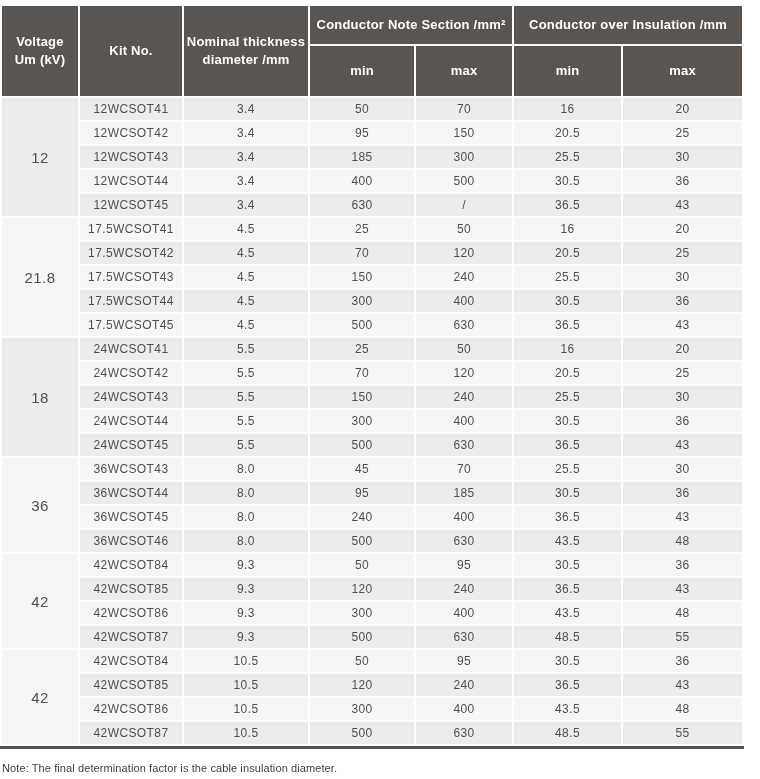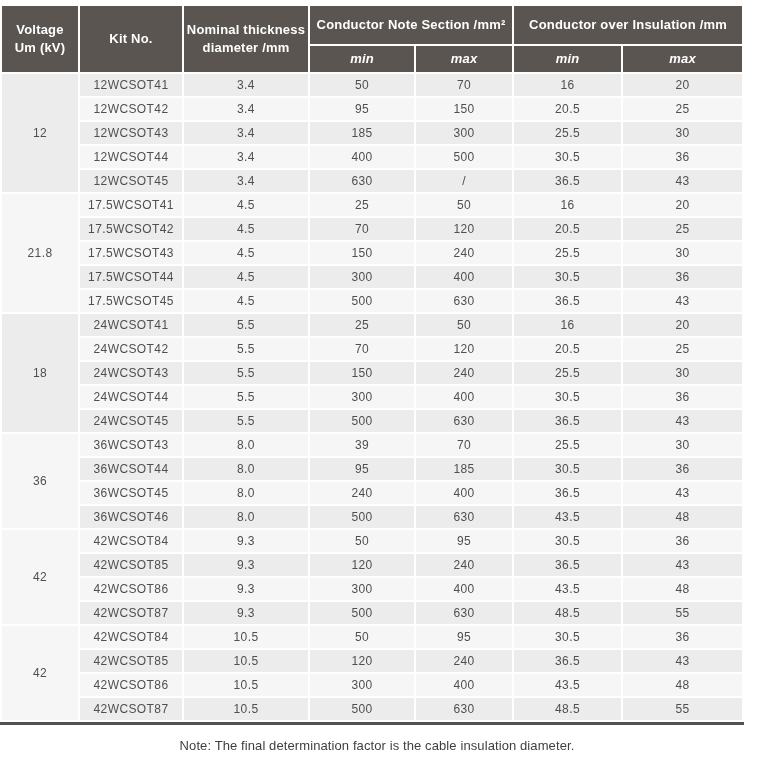--- a/index.html
+++ b/index.html
@@ -35,42 +35,41 @@
     background:var(--header-bg);
     color:var(--header-text);
     font-size:13px;
     font-weight:bold;
     text-align:center;
     vertical-align:middle;
     line-height:1.35;
     letter-spacing:.2px;
   }
   thead tr.group-row th{height:38px;}
-  thead tr.sub-row th{height:26px;font-style:italic;}
+  thead tr.sub-row th{height:50px;}
   tbody td{
     height:22px;
     font-size:12px;
     color:var(--data-text);
     text-align:center;
     vertical-align:middle;
     letter-spacing:.4px;
     white-space:nowrap;
   }
   tbody tr.odd td{background:var(--row-odd);}
   tbody tr.even td{background:var(--row-even);}
   tbody td.voltage-cell{
     background:var(--voltage-cell-bg);
-    font-size:12px;
+    font-size:15px;
   }
   .note{
     margin:13px 0 0 2px;
-    font-size:13px;
+    font-size:11px;
     color:var(--note-text);
     letter-spacing:.1px;
-    text-align:center;
   }
 </style>
 </head>
 <body>
 
 <div class="page">
   <div class="table-wrap">
     <table>
       <colgroup>
         <col style="width:76px">
@@ -223,21 +222,21 @@
             <td>5.5</td>
             <td>500</td>
             <td>630</td>
             <td>36.5</td>
             <td>43</td>
           </tr>
           <tr class="even">
             <td rowspan="4" class="voltage-cell">36</td>
             <td>36WCSOT43</td>
             <td>8.0</td>
-            <td>39</td>
+            <td>45</td>
             <td>70</td>
             <td>25.5</td>
             <td>30</td>
           </tr>
           <tr class="odd">
             <td>36WCSOT44</td>
             <td>8.0</td>
             <td>95</td>
             <td>185</td>
             <td>30.5</td>

